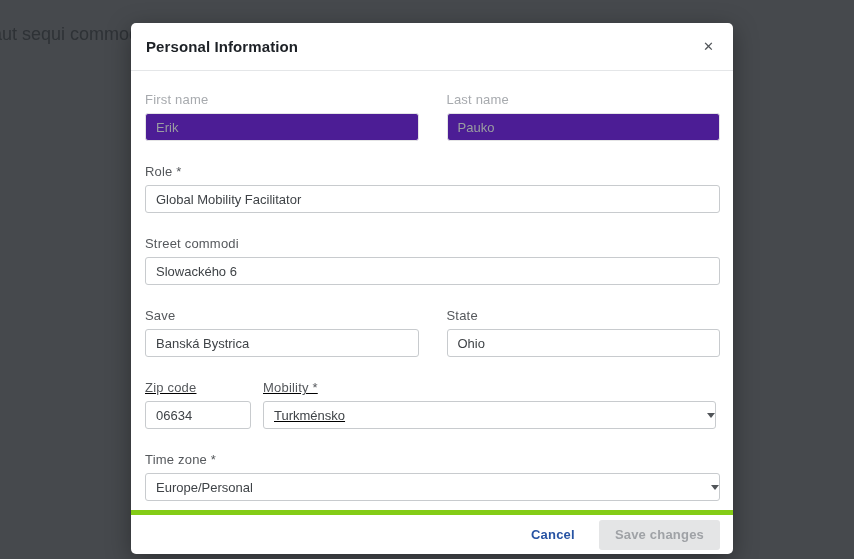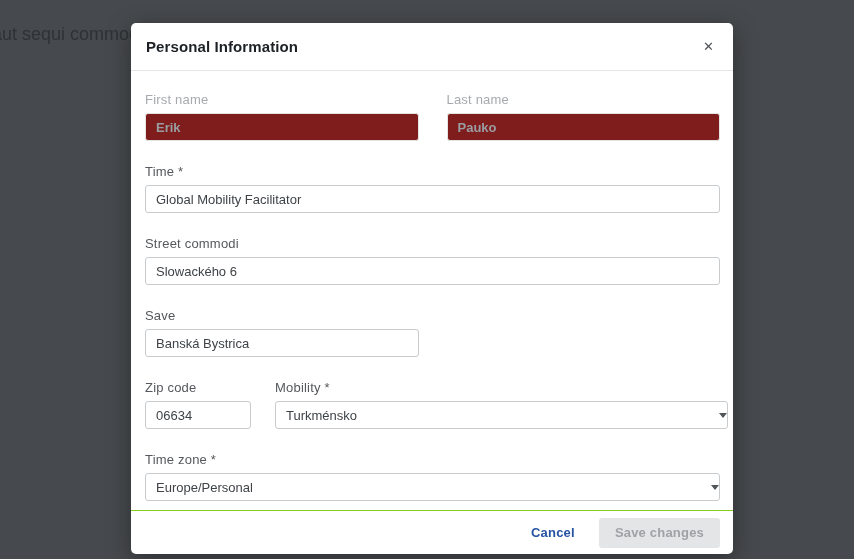--- a/index.html
+++ b/index.html
@@ -57,21 +57,22 @@
   .row { margin-bottom:23px; }
   .row:last-child { margin-bottom:0; }
   .row-cols2 {
     display:grid;
     grid-template-columns:1fr 1fr;
     column-gap:28px;
   }
   .row-zip {
     display:grid;
     grid-template-columns:106px 453px;
-    column-gap:24px;
+    column-gap:12px;
+    text-decoration:underline;
   }
   .field-label {
     display:block;
     font-size:13px;
     color:#55585c;
     margin-bottom:6px;
     letter-spacing:0.2px;
   }
   .field-label.is-disabled { color:#a7aaae; }
   .text-input {
@@ -79,24 +80,23 @@
     height:28px;
     border:1px solid #c8cbce;
     border-radius:3px;
     padding:0 10px;
     font-size:13px;
     color:#3f4347;
     background:#ffffff;
     font-family:inherit;
   }
   .text-input.is-disabled {
-    background:#7f1d1d;
+    background:#4c1d95;
     border-color:#e4e4e5;
     color:#9a9da1;
-    font-weight:bold;
   }
   .select-box {
     height:28px;
     border:1px solid #c8cbce;
     border-radius:3px;
     padding:0 0 0 10px;
     font-size:13px;
     color:#3f4347;
     background:#ffffff;
     display:flex;
@@ -107,21 +107,21 @@
   .caret {
     width:0; height:0;
     border-left:4px solid transparent;
     border-right:4px solid transparent;
     border-top:5px solid #515559;
     margin-left:8px;
     flex:0 0 auto;
   }
   .modal-footer {
     flex:0 0 44px;
-    border-top:1px solid #84cc16;
+    border-top:5px solid #84cc16;
     display:flex;
     align-items:center;
     justify-content:flex-end;
     gap:24px;
     padding:0 13px;
   }
   .cancel-btn {
     background:none; border:none;
     font-family:inherit;
     font-size:13px;
@@ -162,33 +162,37 @@
         <label class="field-label is-disabled">First name</label>
         <input class="text-input is-disabled" disabled="" value="Erik" style="">
       </div>
       <div>
         <label class="field-label is-disabled">Last name</label>
         <input class="text-input is-disabled" disabled="" value="Pauko" style="">
       </div>
     </div>
 
     <div class="row">
-      <label class="field-label">Time *</label>
+      <label class="field-label">Role *</label>
       <input class="text-input" value="Global Mobility Facilitator" style="">
     </div>
 
     <div class="row">
       <label class="field-label">Street commodi</label>
       <input class="text-input" value="Slowackého 6" style="">
     </div>
 
     <div class="row row-cols2">
       <div>
         <label class="field-label">Save</label>
         <input class="text-input" value="Banská Bystrica" style="">
+      </div>
+      <div>
+        <label class="field-label">State</label>
+        <input class="text-input" value="Ohio" style="">
       </div>
     </div>
 
     <div class="row row-zip">
       <div>
         <label class="field-label">Zip code</label>
         <input class="text-input" value="06634" style="">
       </div>
       <div>
         <label class="field-label">Mobility *</label>

